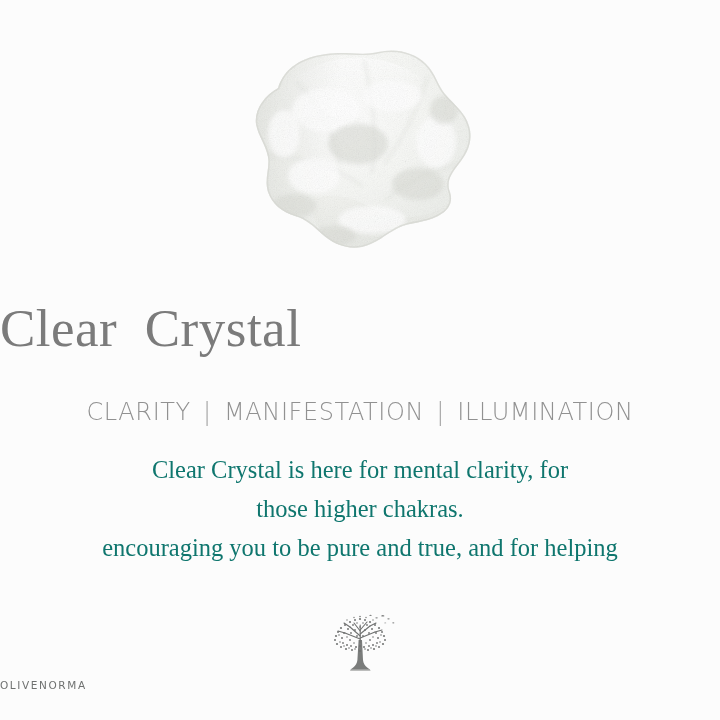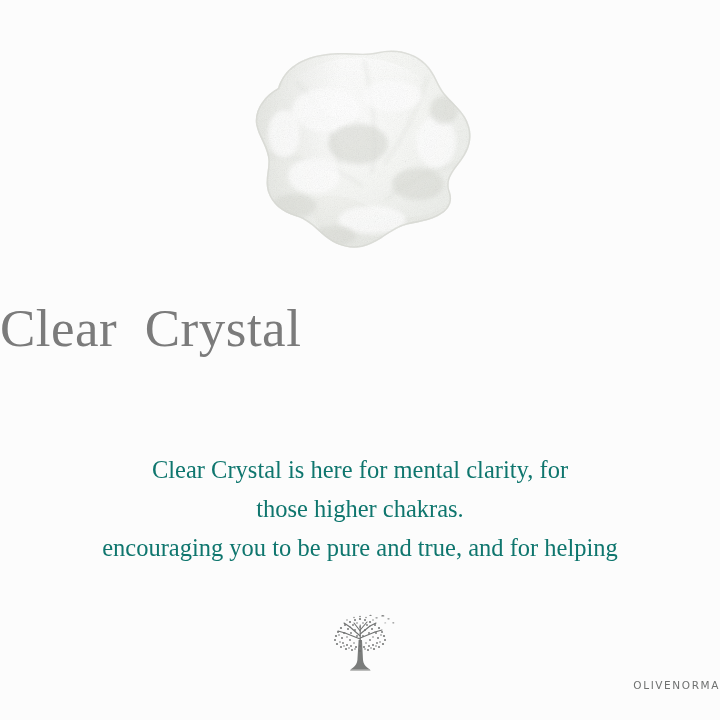--- a/index.html
+++ b/index.html
@@ -89,21 +89,21 @@
     color: #0f766e;
   }
   .description .dline { display: block; white-space: nowrap; }
 
   
   .brand {
     position: absolute;
     left: 0;
     top: 614px;
     width: 720px;
-    text-align: right;
+    text-align: left;
   }
   .brand-mark {
     display: block;
     margin: 0 auto;
     width: 86px;
     height: 62px;
   }
   .brand-name {
     display: block;
     margin-top: 3px;
@@ -211,20 +211,27 @@
                    C124,226 110,219 100,210 C91,202 84,195 73,192
                    C60,188 50,180 46,168 C42,155 48,144 46,133
                    C44,121 36,112 34,100 C32,86 42,72 56,64 Z" fill="none" stroke="#d5d7d1" stroke-width="3" opacity="0.75"></path>
         </g>
       </svg>
     </div>
   </div>
 
   <div class="title">Clear  Crystal</div>
 
+  <div class="subtitle">
+    <span>CLARITY</span>
+    <span class="sep">|</span>
+    <span>MANIFESTATION</span>
+    <span class="sep">|</span>
+    <span>ILLUMINATION</span>
+  </div>
 
   <div class="description">
     <span class="dline">Clear Crystal is here for mental clarity, for</span>
     <span class="dline">those higher chakras.</span>
     <span class="dline">encouraging you to be pure and true, and for helping</span>
   </div>
 
   <div class="brand">
     <svg class="brand-mark" viewBox="0 0 86 62">
       <g fill="#6f7170">

